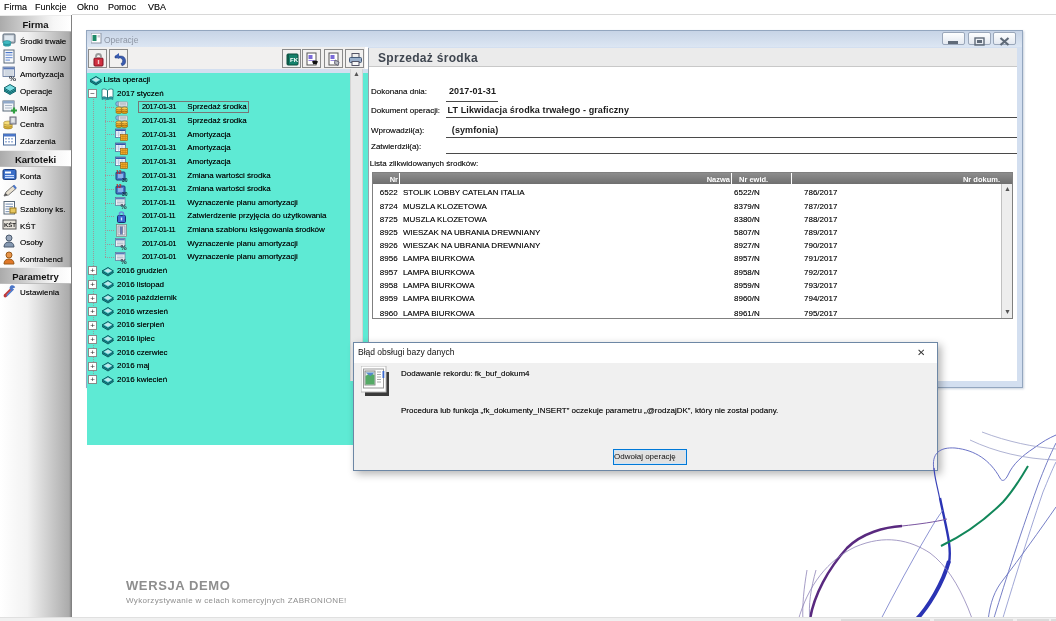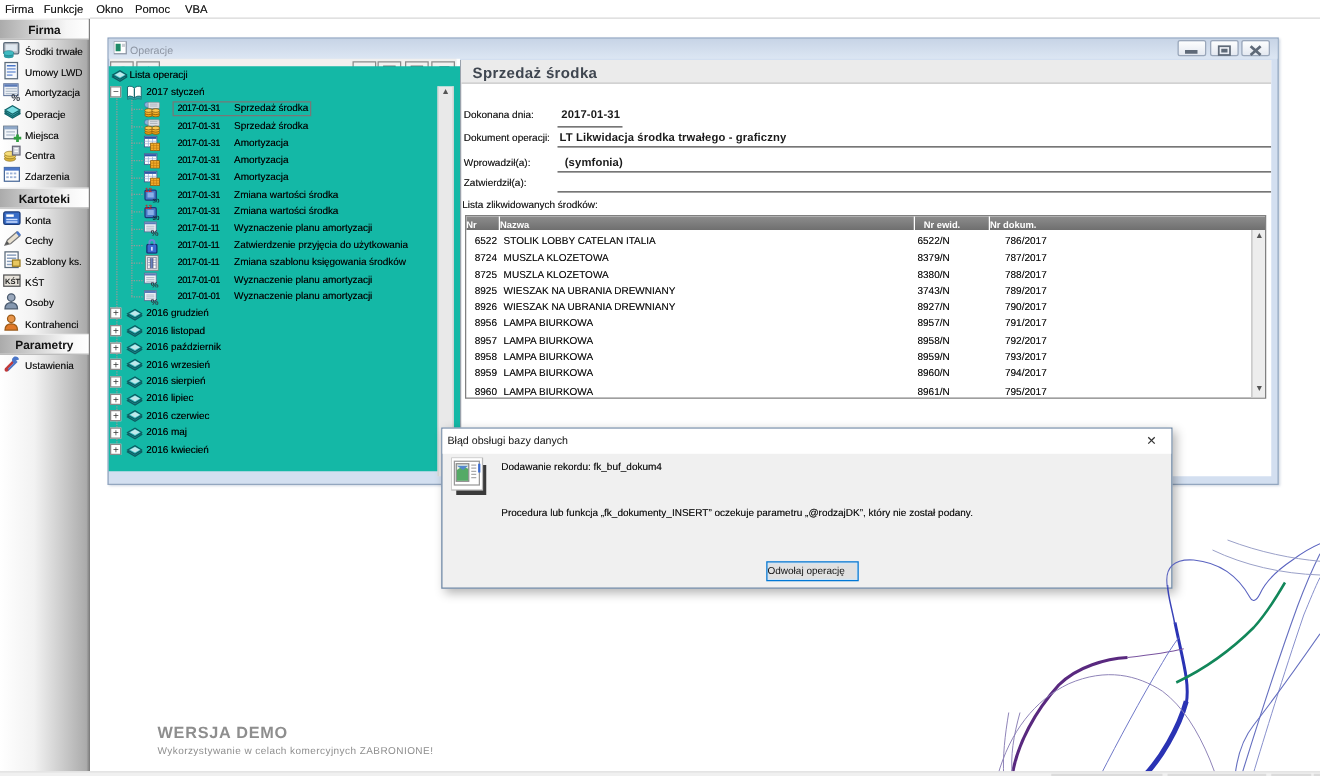--- a/index.html
+++ b/index.html
@@ -16,35 +16,35 @@
 .sbi span{position:absolute;left:20px;top:5px}
 
 #win{left:86px;top:30px;width:937px;height:358px;background:#d3dff0;border:1px solid #93a6bf;box-shadow:1px 1px 2px rgba(120,140,170,.4)}
 #titlebar{left:0;top:0;width:935px;height:16px;background:linear-gradient(to bottom,#c7d4e6,#dce6f3)}
 #titletxt{left:17px;top:4px;font-size:8.5px;color:#8d95a3}
 .wbtn{top:1px;width:23px;height:13px;background:linear-gradient(to bottom,#fdfefe,#e4e9f1);border:1px solid #9aa7ba;border-radius:2px}
 #toolbar{left:1px;top:16px;width:277px;height:22px;background:#f1f0ef}
 .tbtn{position:absolute;top:2px;width:19px;height:19px;background:#f2f1f0;border:1px solid #8a8a8a}
 .tbtn svg{position:absolute;left:2px;top:2px}
 
-#tree{left:0px;top:22px;width:281px;height:324px;background:#14b8a6;overflow:hidden}
+#tree{left:0px;top:42px;width:281px;height:372px;background:#5eead4;overflow:hidden}
 .trow{position:absolute;font-size:8px;letter-spacing:-0.05px;white-space:pre}
 .dt{font-size:7.5px;letter-spacing:-0.45px}
 #treesb{left:263px;top:38px;width:13px;height:312px;background:#e9e9e9;border-left:1px solid #d4d4d4;border-right:1px solid #d4d4d4}
 
 #rpanel{left:281px;top:17px;width:649px;height:333px;background:#fff;border-left:1px solid #9aa2ac;overflow:hidden}
 #rphead{left:0;top:0;width:648px;height:19px;background:#ebebeb;border-bottom:1px solid #c8c8c8}
 #rptitle{left:9px;top:3px;font-size:12px;font-weight:bold;letter-spacing:0.3px;color:#3f4650}
 .flabel{position:absolute;font-size:8px;color:#1a1a1a}
 .fval{position:absolute;font-size:9px;letter-spacing:0.1px;font-weight:bold;color:#1a1a1a}
 .uline{position:absolute;height:1px;background:#4a4a4a}
 
 #tbl{left:3px;top:124px;width:641px;height:147px;border:1px solid #808080;background:#fff;overflow:hidden}
 #tblhead{left:0;top:0;width:639px;height:11px;background:linear-gradient(to bottom,#8d8d8d,#6f6f6f)}
-.th{position:absolute;top:1.5px;font-size:7.5px;font-weight:bold;color:#fff;text-align:left}
+.th{position:absolute;top:1.5px;font-size:7.5px;font-weight:bold;color:#fff;text-align:right}
 .td{position:absolute;font-size:8px;color:#111;white-space:pre}
 #tblsb{left:628px;top:11px;width:11px;height:134px;background:#ededed;border-left:1px solid #c0c0c0}
 .sbarrow{position:absolute;font-size:7px;color:#555;left:2px}
 
 #dlg{left:353px;top:342px;width:585px;height:129px;background:#f0f0f0;border:1px solid #6d87a5;box-shadow:3px 3px 8px rgba(0,0,0,.3)}
 #dlgtitle{left:0;top:0;width:583px;height:20px;background:#fff}
 #dlgtxt{left:4px;top:4px;font-size:8.5px;color:#111}
 #dlgx{left:563px;top:4px;font-size:10px;color:#333}
 .dline{position:absolute;left:47px;font-size:8px;color:#111;white-space:pre}
 #dlgbtn{left:259px;top:106px;width:74px;height:16px;background:#e1e1e1;border:1px solid #0078d7;box-shadow:inset 0 0 0 1px #cfe5f7;font-size:8px;text-align:left;line-height:14px;color:#111}
@@ -507,21 +507,21 @@
       <div class="td" style="left:6.8px;top:28.5px">8724</div>
       <div class="td" style="left:29.9px;top:28.5px">MUSZLA KLOZETOWA</div>
       <div class="td" style="left:361px;top:28.5px">8379/N</div>
       <div class="td" style="left:431px;top:28.5px">787/2017</div>
       <div class="td" style="left:6.8px;top:41.7px">8725</div>
       <div class="td" style="left:29.9px;top:41.7px">MUSZLA KLOZETOWA</div>
       <div class="td" style="left:361px;top:41.7px">8380/N</div>
       <div class="td" style="left:431px;top:41.7px">788/2017</div>
       <div class="td" style="left:6.8px;top:54.9px">8925</div>
       <div class="td" style="left:29.9px;top:54.9px">WIESZAK NA UBRANIA DREWNIANY</div>
-      <div class="td" style="left:361px;top:54.9px">3743/N</div>
+      <div class="td" style="left:361px;top:54.9px">5807/N</div>
       <div class="td" style="left:431px;top:54.9px">789/2017</div>
       <div class="td" style="left:6.8px;top:68.1px">8926</div>
       <div class="td" style="left:29.9px;top:68.1px">WIESZAK NA UBRANIA DREWNIANY</div>
       <div class="td" style="left:361px;top:68.1px">8927/N</div>
       <div class="td" style="left:431px;top:68.1px">790/2017</div>
       <div class="td" style="left:6.8px;top:81.3px">8956</div>
       <div class="td" style="left:29.9px;top:81.3px">LAMPA BIURKOWA</div>
       <div class="td" style="left:361px;top:81.3px">8957/N</div>
       <div class="td" style="left:431px;top:81.3px">791/2017</div>
       <div class="td" style="left:6.8px;top:94.5px">8957</div>

